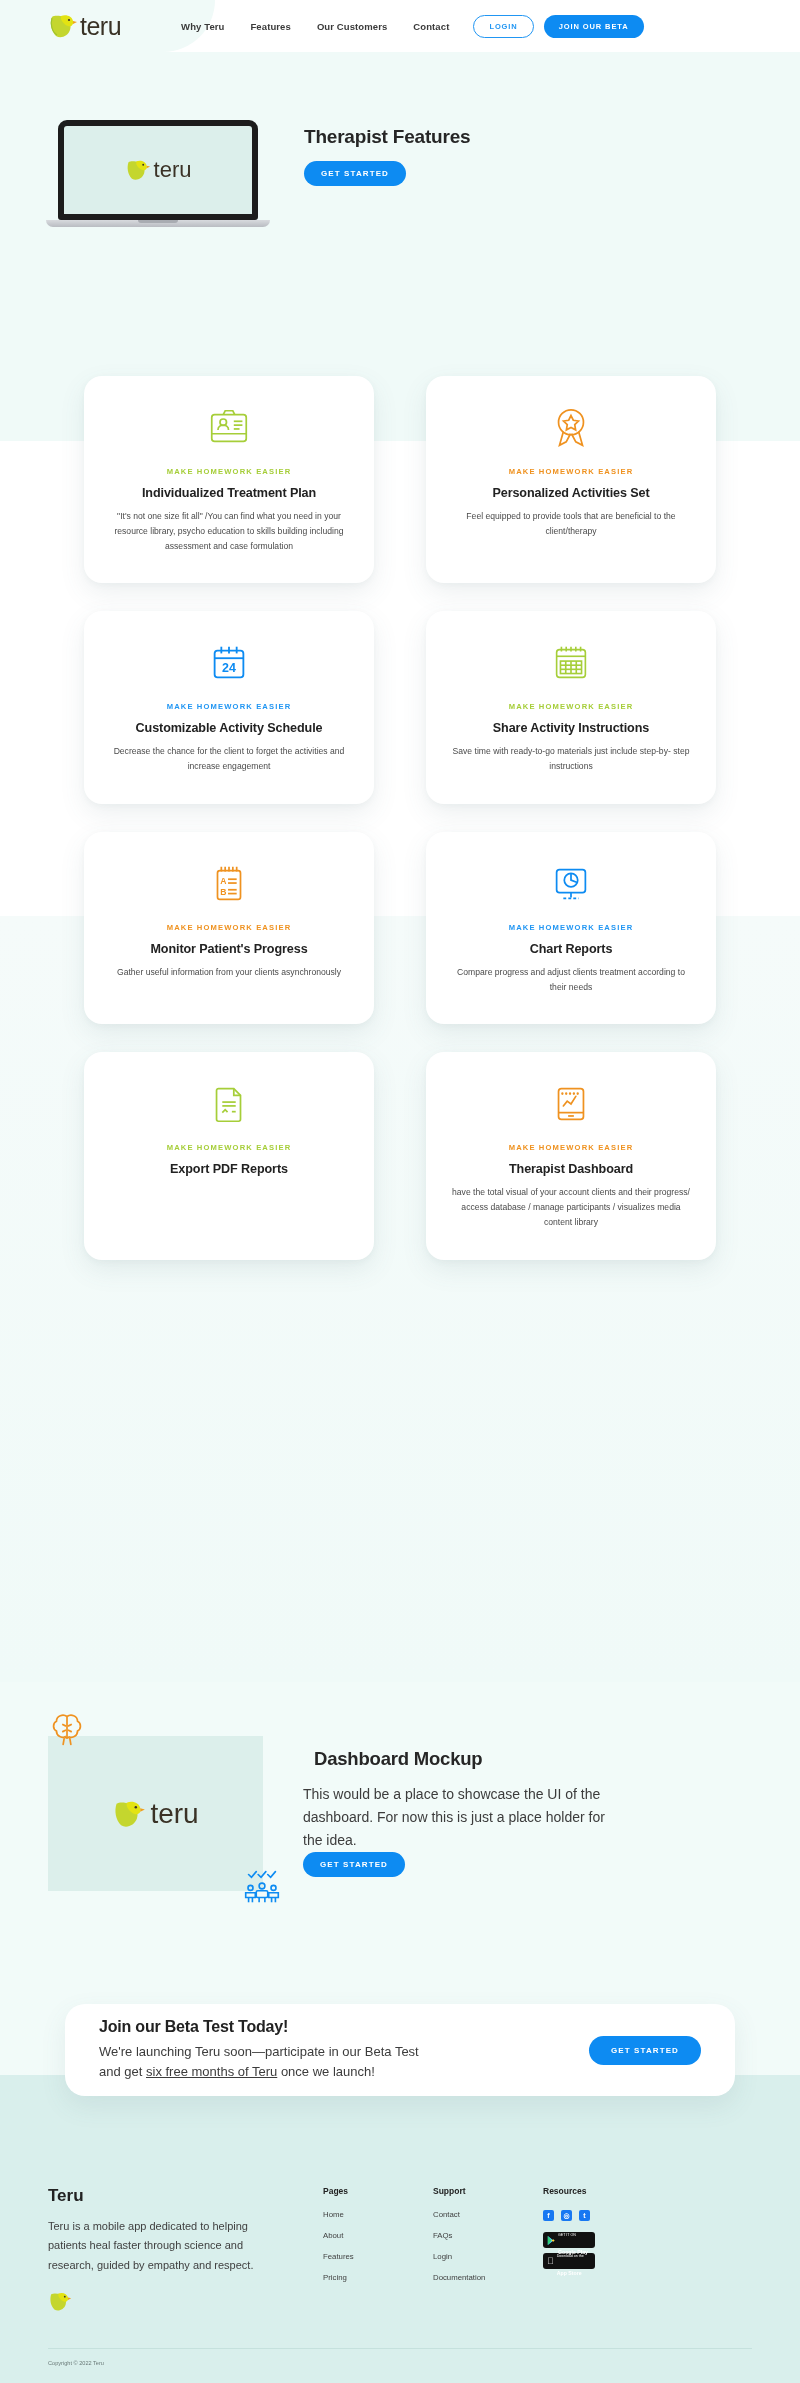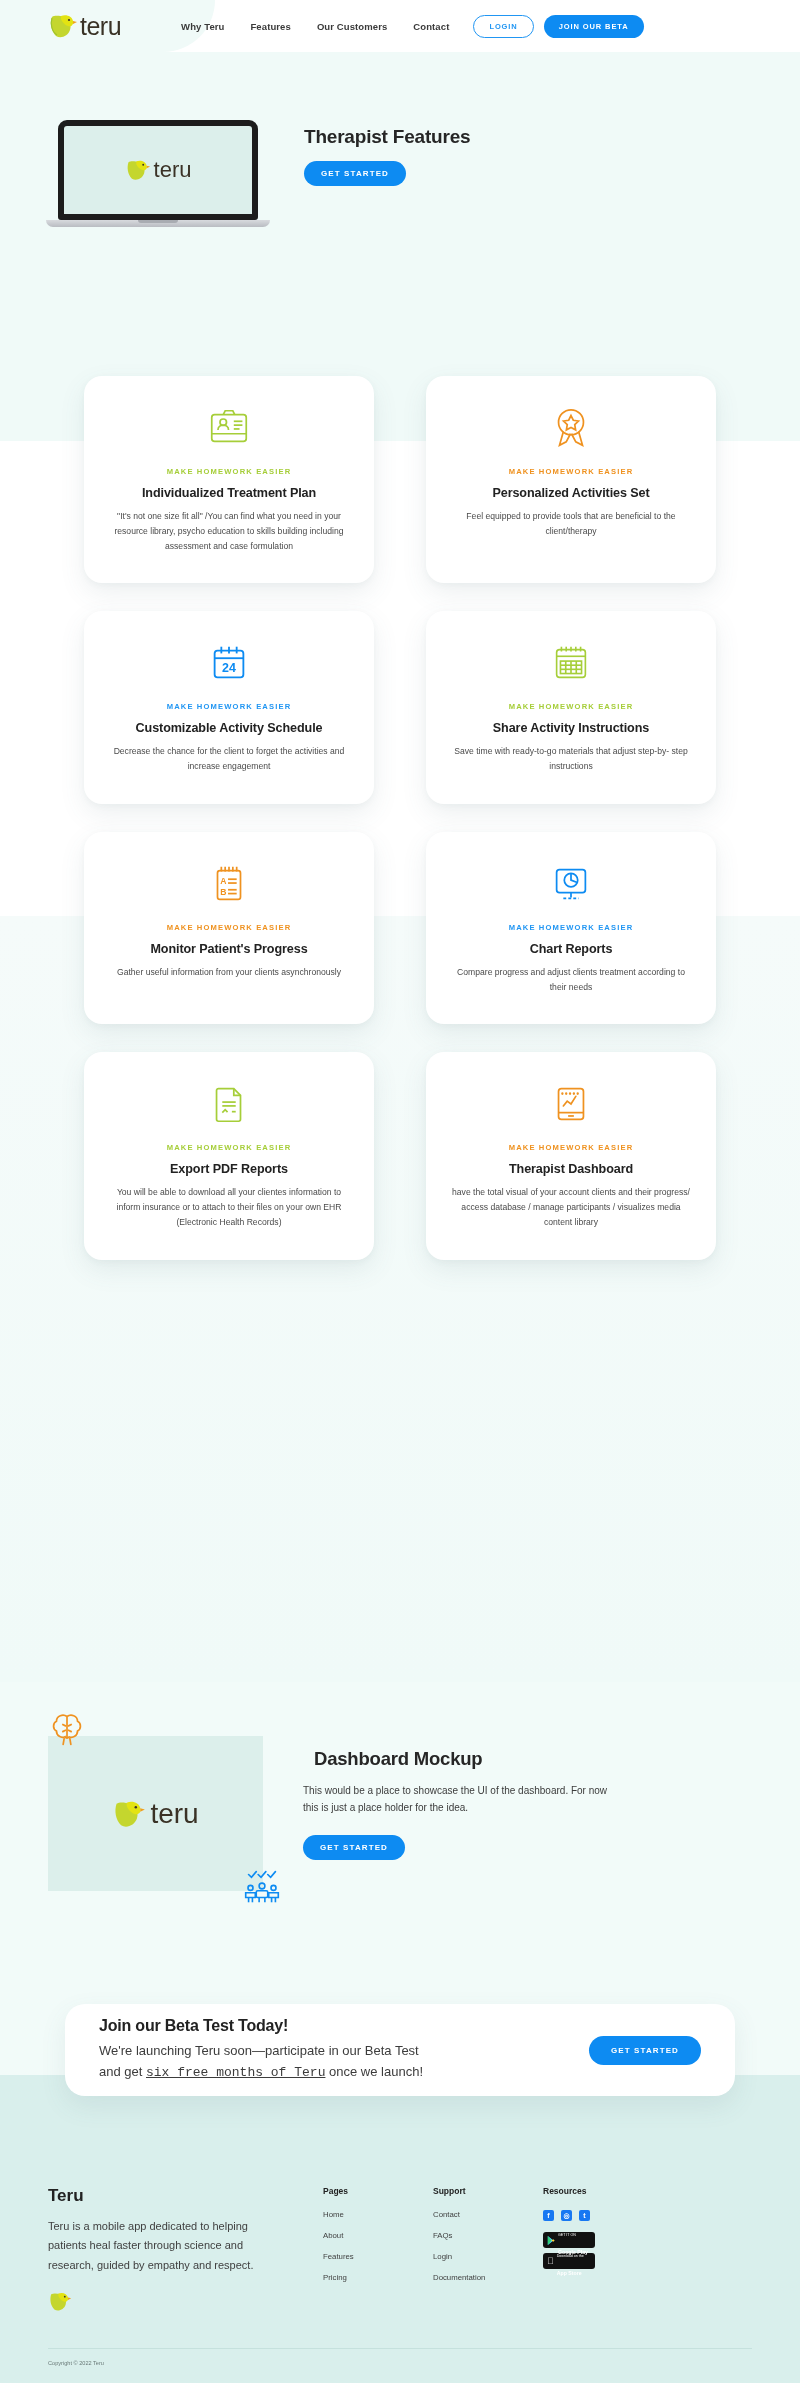--- a/index.html
+++ b/index.html
@@ -96,33 +96,33 @@
   .mockup-inner { display:flex; padding:0 48px; align-items:flex-start; padding-top:32px; }
   .mock-img-wrap { position:relative; width:215px; }
   .mock-img {
     background:#dcefeb; height:155px; display:flex; align-items:center; justify-content:center;
     gap:4px; margin-top:22px;
   }
   .brain-icon { position:absolute; top:-8px; left:-4px; }
   .people-icon { position:absolute; bottom:-22px; right:-22px; }
   .mock-text { margin-left:40px; padding-top:34px; width:310px; }
   .mock-title { font-size:18.5px; font-weight:700; color:#262626; margin-bottom:13px; letter-spacing:-0.2px;margin-left:11px;}
-  .mock-p { font-size:10px; line-height:1.65; color:#3c3c3c; margin-bottom:19px; }
+  .mock-p { font-size:14px; line-height:1.65; color:#3c3c3c; }
 
   
   .cta-sec { position:absolute; top:1982px; left:0; width:800px; height:150px;
     background:linear-gradient(180deg,#f2fbf9 0%,#f2fbf9 62%,#d9efec 62%,#d9efec 100%); }
   .cta-card {
     position:absolute; top:22px; left:65px; width:670px; height:92px; background:#fff;
     border-radius:20px; box-shadow:0 10px 26px rgba(80,110,120,0.10);
     display:flex; align-items:center; padding:0 34px; justify-content:space-between;
   }
   .cta-title { font-size:16px; font-weight:700; color:#222; margin-bottom:6px; letter-spacing:-0.2px;}
   .cta-sub { font-size:13px; line-height:1.55; color:#3c3c3c; }
-  .cta-sub u { text-decoration:underline;font-family:Liberation Mono, monospace; }
+  .cta-sub u { text-decoration:underline; }
   .btn-cta {
     border:none; background:#0d8bf2; color:#fff; border-radius:20px;
     font-size:8px; letter-spacing:1.1px; font-weight:600; padding:10px 22px; cursor:pointer;
     white-space:nowrap;
   }
 
   
   .footer { position:absolute; top:2132px; left:0; width:800px; height:251px; background:#d9efec; }
   .footer-inner { display:flex; padding:54px 48px 0; gap:0; }
   .f-brand { width:215px; }
@@ -267,21 +267,21 @@
               <rect x="13" y="22" width="22" height="13"></rect>
               <line x1="13" y1="26.3" x2="35" y2="26.3"></line>
               <line x1="13" y1="30.6" x2="35" y2="30.6"></line>
               <line x1="18.5" y1="22" x2="18.5" y2="35"></line>
               <line x1="24" y1="22" x2="24" y2="35"></line>
               <line x1="29.5" y1="22" x2="29.5" y2="35"></line>
             </svg>
           </div>
           <div class="card-kicker" style="color:#a6ce39">MAKE HOMEWORK EASIER</div>
           <div class="card-title">Share Activity Instructions</div>
-          <div class="card-body">Save time with ready-to-go materials that adjust step-by- step instructions</div>
+          <div class="card-body">Save time with ready-to-go materials just include step-by- step instructions</div>
         </div>
       </div>
 
       <div class="cardwrap">
         <div class="card">
           <div class="card-icon">
             <svg width="46" height="46" viewBox="0 0 48 48" fill="none" stroke="#ef9220" stroke-width="1.8">
               <rect x="12" y="10" width="24" height="30" rx="2.5"></rect>
               <line x1="16" y1="6" x2="16" y2="11"></line>
                 <line x1="20" y1="6" x2="20" y2="11"></line>
@@ -326,21 +326,20 @@
               <path d="M13 8 h16 l7 7 v25 a2 2 0 0 1 -2 2 h-21 a2 2 0 0 1 -2 -2 v-30 a2 2 0 0 1 2 -2 z"></path>
               <path d="M29 8 v7 h7"></path>
               <line x1="17" y1="22" x2="31" y2="22"></line>
               <line x1="17" y1="26" x2="31" y2="26"></line>
               <path d="M17 33 l3 -3 l2.5 2.5"></path>
               <line x1="27" y1="32" x2="31" y2="32"></line>
             </svg>
           </div>
           <div class="card-kicker" style="color:#a6ce39">MAKE HOMEWORK EASIER</div>
           <div class="card-title">Export PDF Reports</div>
-          <div class="card-body">You will be able to download all your clientes information to inform insurance or to attach to their files on your own EHR (Electronic Health Records)</div>
         </div>
       </div>
 
       <div class="cardwrap">
         <div class="card">
           <div class="card-icon">
             <svg width="46" height="46" viewBox="0 0 48 48" fill="none" stroke="#ef9220" stroke-width="1.8">
               <rect x="11" y="8" width="26" height="32" rx="3"></rect>
               <line x1="11" y1="33" x2="37" y2="33"></line>
               <path d="M16 26 l4 -5 l4 3 l5 -8" stroke-linecap="round"></path>

